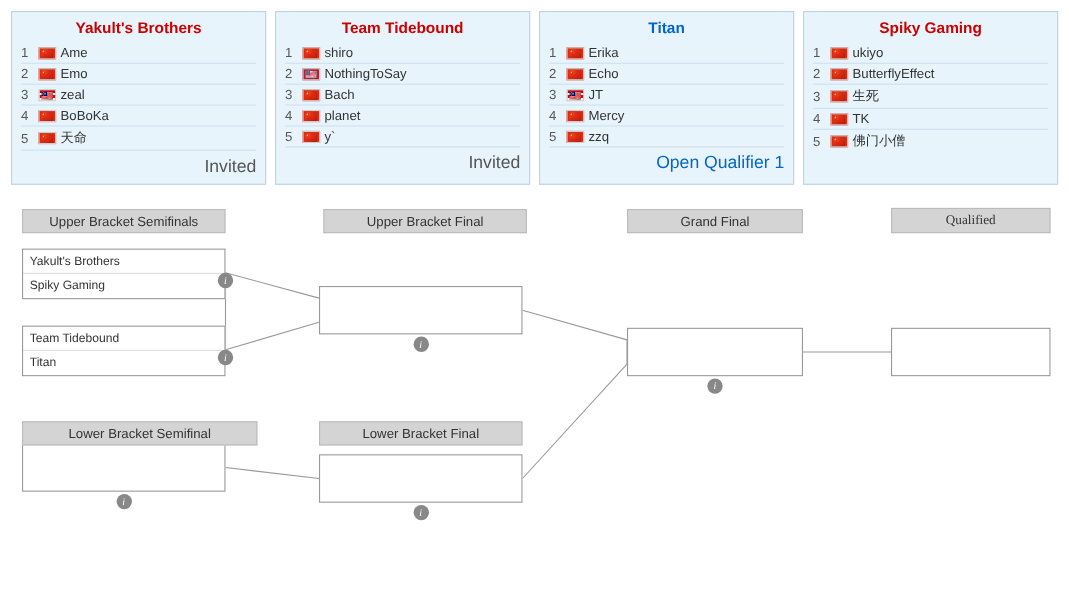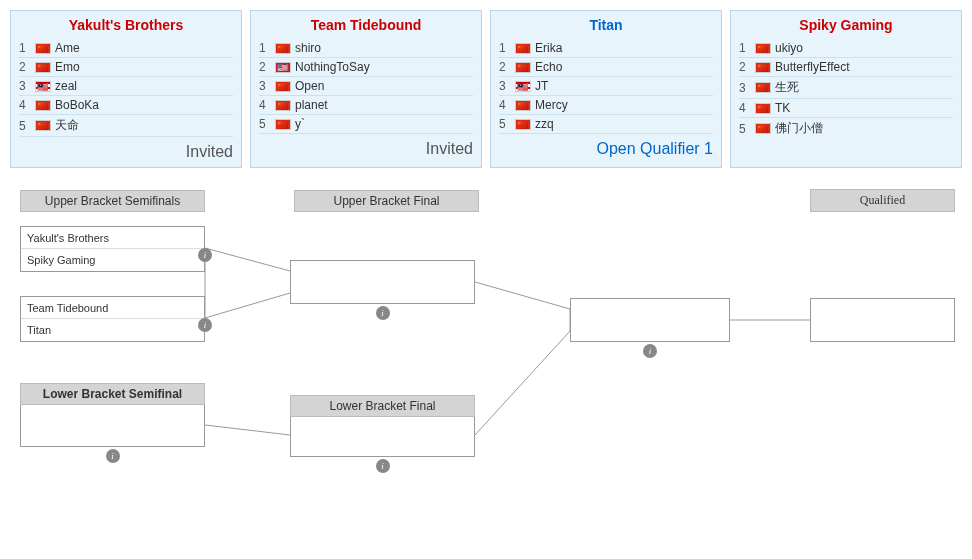--- a/index.html
+++ b/index.html
@@ -171,21 +171,21 @@
         <span>shiro</span>
       </div>
       <div class="team-player-row">
         <span class="player-num">2</span>
         <span class="flag flag-us">🇺🇸</span>
         <span>NothingToSay</span>
       </div>
       <div class="team-player-row">
         <span class="player-num">3</span>
         <span class="flag flag-cn">🇨🇳</span>
-        <span>Open</span>
+        <span>Bach</span>
       </div>
       <div class="team-player-row">
         <span class="player-num">4</span>
         <span class="flag flag-cn">🇨🇳</span>
         <span>planet</span>
       </div>
       <div class="team-player-row">
         <span class="player-num">5</span>
         <span class="flag flag-cn">🇨🇳</span>
         <span>y`</span>
@@ -248,20 +248,21 @@
         <span class="flag flag-cn">🇨🇳</span>
         <span>佛门小僧</span>
       </div>
     </div>
   </div>
 
 <div class="bracket-section">
   <div class="bracket-headers" id="bracket-headers" style="display: flex; align-items: flex-end; gap: 0px; margin-bottom: 6px; position: relative; height: 28px; width: 955px;">
       <div class="stage-label" style="position: absolute; left: 10px; width: 185px;">Upper Bracket Semifinals</div>
       <div class="stage-label" style="position: absolute; left: 284px; width: 185px;">Upper Bracket Final</div>
+      <div class="stage-label" style="position: absolute; left: 560px; width: 160px;">Grand Final</div>
       <div class="stage-label" style="position: absolute; left: 800px; width: 145px; font-family: Liberation Serif, serif;">Qualified</div>
     </div>
   <div class="bracket-diagram" id="bracket-diagram" style="position: relative; height: 280px; width: 955px;">
       <svg style="position: absolute; left: 0px; top: 0px; width: 955px; height: 280px; pointer-events: none;">
         <line x1="195" y1="30" x2="280" y2="53" stroke="#999" stroke-width="1"></line>
         <line x1="195" y1="100" x2="280" y2="75" stroke="#999" stroke-width="1"></line>
         <line x1="195" y1="30" x2="195" y2="100" stroke="#999" stroke-width="1"></line>
         <line x1="465" y1="64" x2="560" y2="91" stroke="#999" stroke-width="1"></line>
         <line x1="195" y1="207" x2="280" y2="217" stroke="#999" stroke-width="1"></line>
         <line x1="465" y1="217" x2="560" y2="113" stroke="#999" stroke-width="1"></line>
@@ -288,16 +289,16 @@
       <div class="info-icon" style="left: 188px; top: 100px;">i</div>
       <div class="match-box" style="left: 280px; top: 42px; width: 185px; height: 44px;"></div>
       <div class="info-icon" style="left: 365.5px; top: 88px;">i</div>
       <div class="match-box" style="left: 560px; top: 80px; width: 160px; height: 44px;"></div>
       <div class="info-icon" style="left: 633px; top: 126px;">i</div>
       <div class="match-box" style="left: 800px; top: 80px; width: 145px; height: 44px;"></div>
       <div class="match-box" style="left: 10px; top: 185px; width: 185px; height: 44px;"></div>
       <div class="info-icon" style="left: 95.5px; top: 231px;">i</div>
       <div class="match-box" style="left: 280px; top: 195px; width: 185px; height: 44px;"></div>
       <div class="info-icon" style="left: 365.5px; top: 241px;">i</div>
-      <div class="stage-label" style="position: absolute; left: 10px; top: 165px; width: 185px; font-weight: bold;">Lower Bracket Semifinal</div>
-      <div class="stage-label" style="position: absolute; left: 280px; top: 177px; width: 185px;">Lower Bracket Final</div>
+      <div class="stage-label" style="position: absolute; left: 10px; top: 165px; width: 214px;">Lower Bracket Semifinal</div>
+      <div class="stage-label" style="position: absolute; left: 280px; top: 165px; width: 185px;">Lower Bracket Final</div>
     </div>
 </div>
 
 </body></html>

